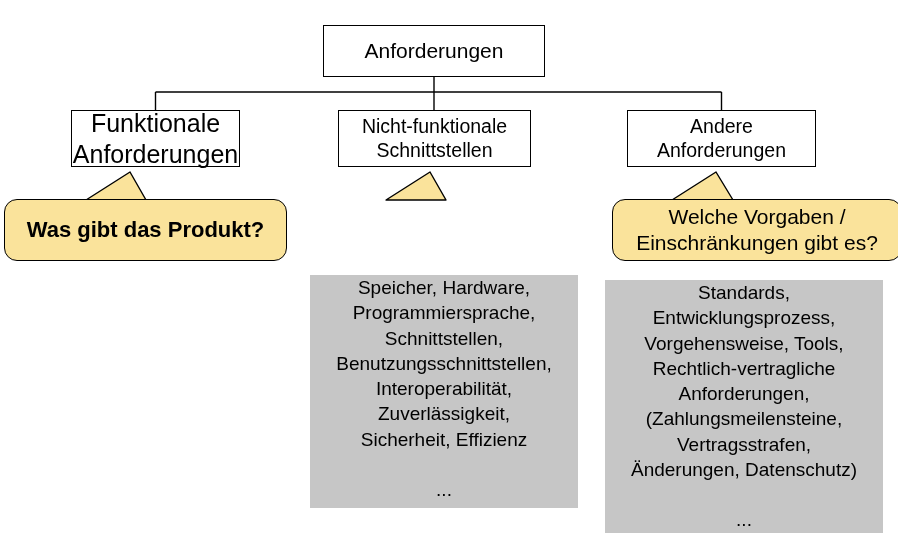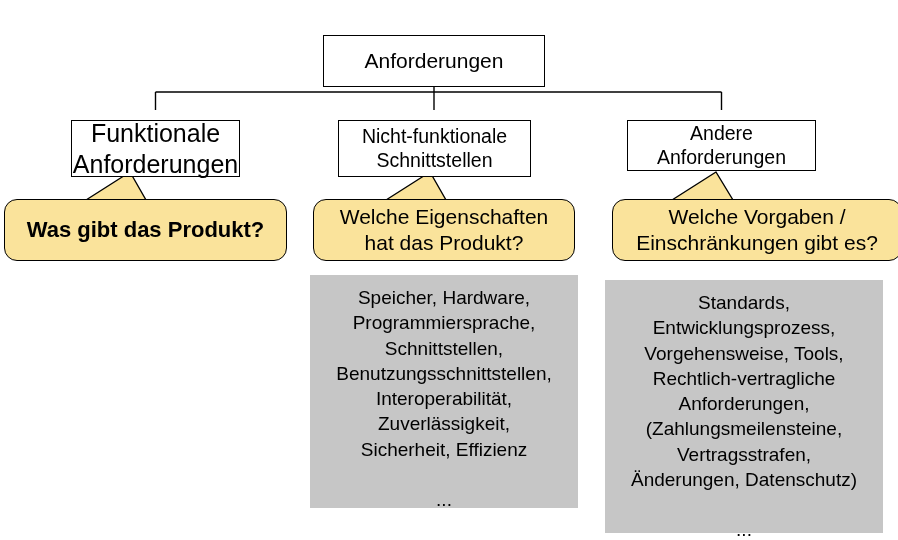--- a/index.html
+++ b/index.html
@@ -32,21 +32,20 @@
     position: absolute;
     box-sizing: border-box;
     border: 1.4px solid #000000;
     background: #ffffff;
     display: flex;
     align-items: center;
     justify-content: center;
     text-align: center;
     line-height: 1.22;
     z-index: 3;
-    margin-top: 10px;
   }
   .node-box .node-label {
     display: block;
     white-space: pre-line;
   }
 
   #node-root {
     left: 323px;
     top: 25px;
     width: 222px;
@@ -64,21 +63,21 @@
     left: 338px;
     top: 110px;
     width: 193px;
     height: 57px;
     font-size: 19.5px;
   }
   #node-other {
     left: 627px;
     top: 110px;
     width: 189px;
-    height: 51px;
+    height: 57px;
     font-size: 19.5px;
   }
 
   
   .callout {
     position: absolute;
     box-sizing: border-box;
     border: 1.4px solid #000000;
     background: #FAE39B;
     border-radius: 13px;
@@ -119,21 +118,21 @@
 
   
   .gray-panel {
     position: absolute;
     box-sizing: border-box;
     background: #C6C6C6;
     text-align: center;
     line-height: 1.33;
     z-index: 2;
     display: block;
-    padding-top: 10px;
+    padding-top: 0;
   }
   .gray-panel .panel-label {
     display: block;
     white-space: pre-line;
   }
   #panel-nonfunctional {
     left: 310px;
     top: 275px;
     width: 268px;
     height: 233px;
@@ -183,24 +182,20 @@
 
   <div class="node-box" id="node-other">
     <span class="node-label">Andere
 Anforderungen</span>
   </div>
 
   <div class="callout" id="callout-functional">
     <span class="callout-label">Was gibt das Produkt?</span>
   </div>
 
-  <div class="callout" id="callout-nonfunctional">
-    <span class="callout-label">Welche Eigenschaften
-hat das Produkt?</span>
-  </div>
 
   <div class="callout" id="callout-other">
     <span class="callout-label">Welche Vorgaben /
 Einschränkungen gibt es?</span>
   </div>
 
   <div class="gray-panel" id="panel-nonfunctional">
     <span class="panel-label">Speicher, Hardware,
 Programmiersprache,
 Schnittstellen,

